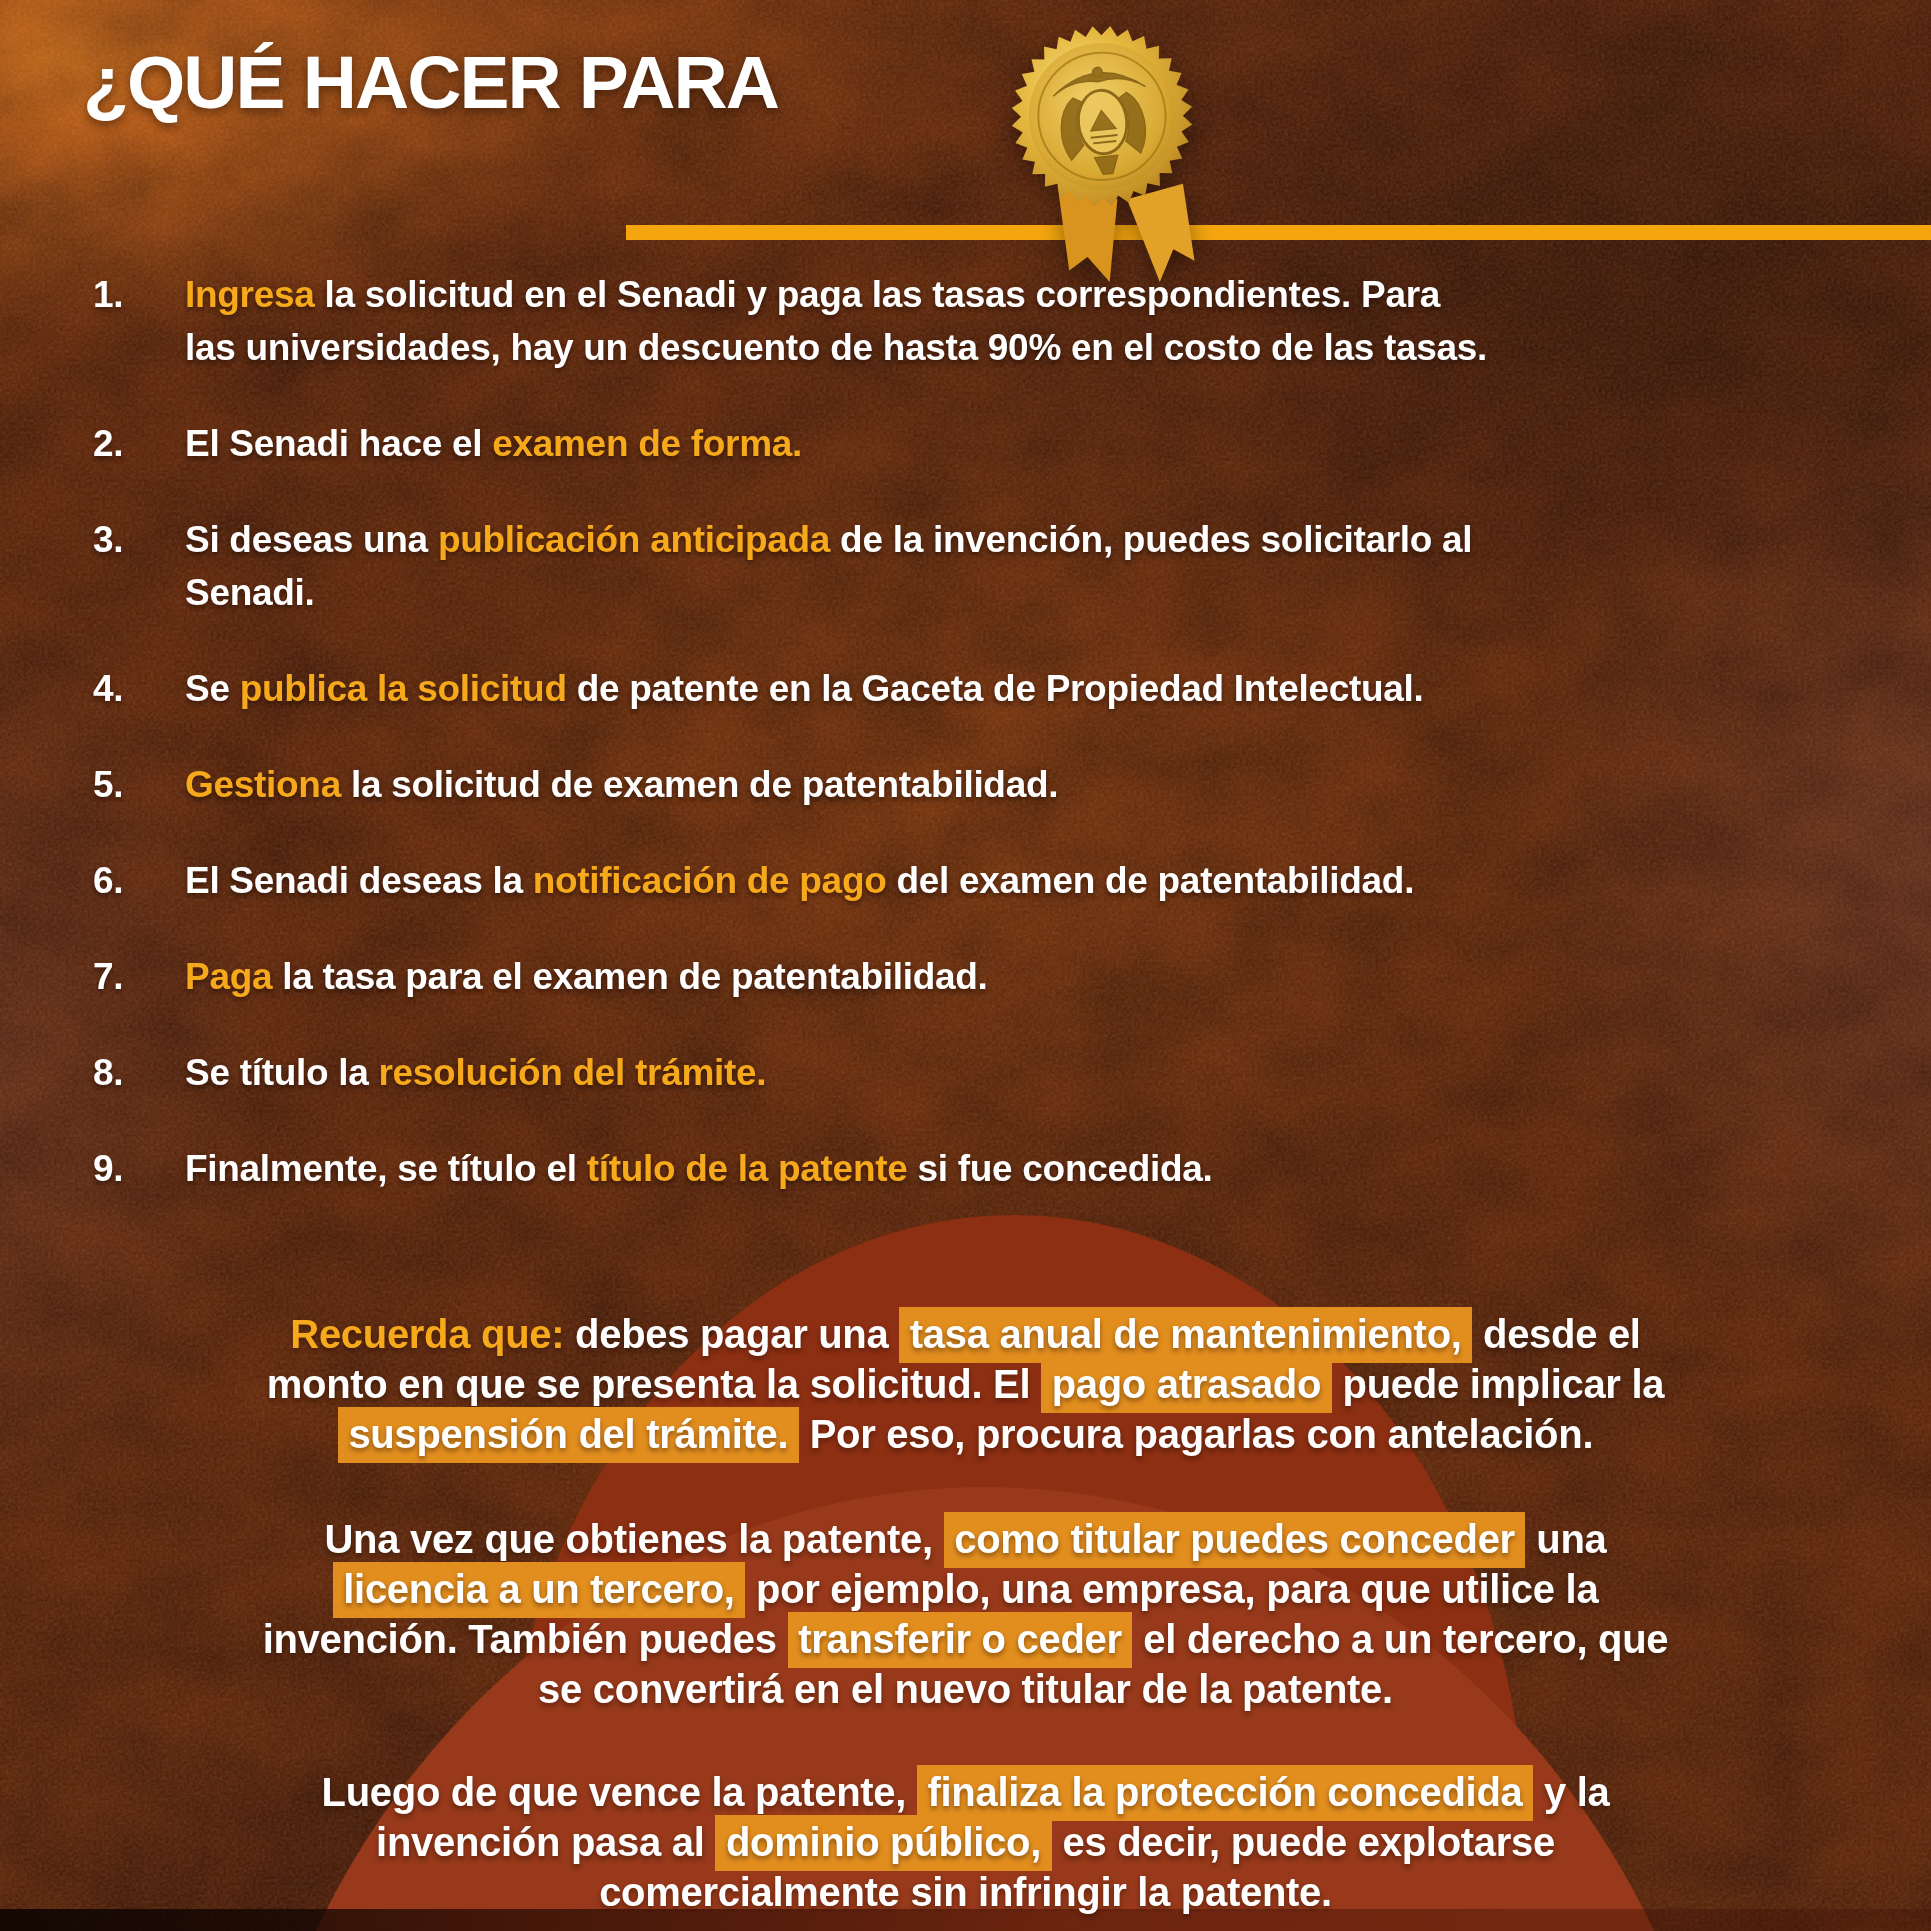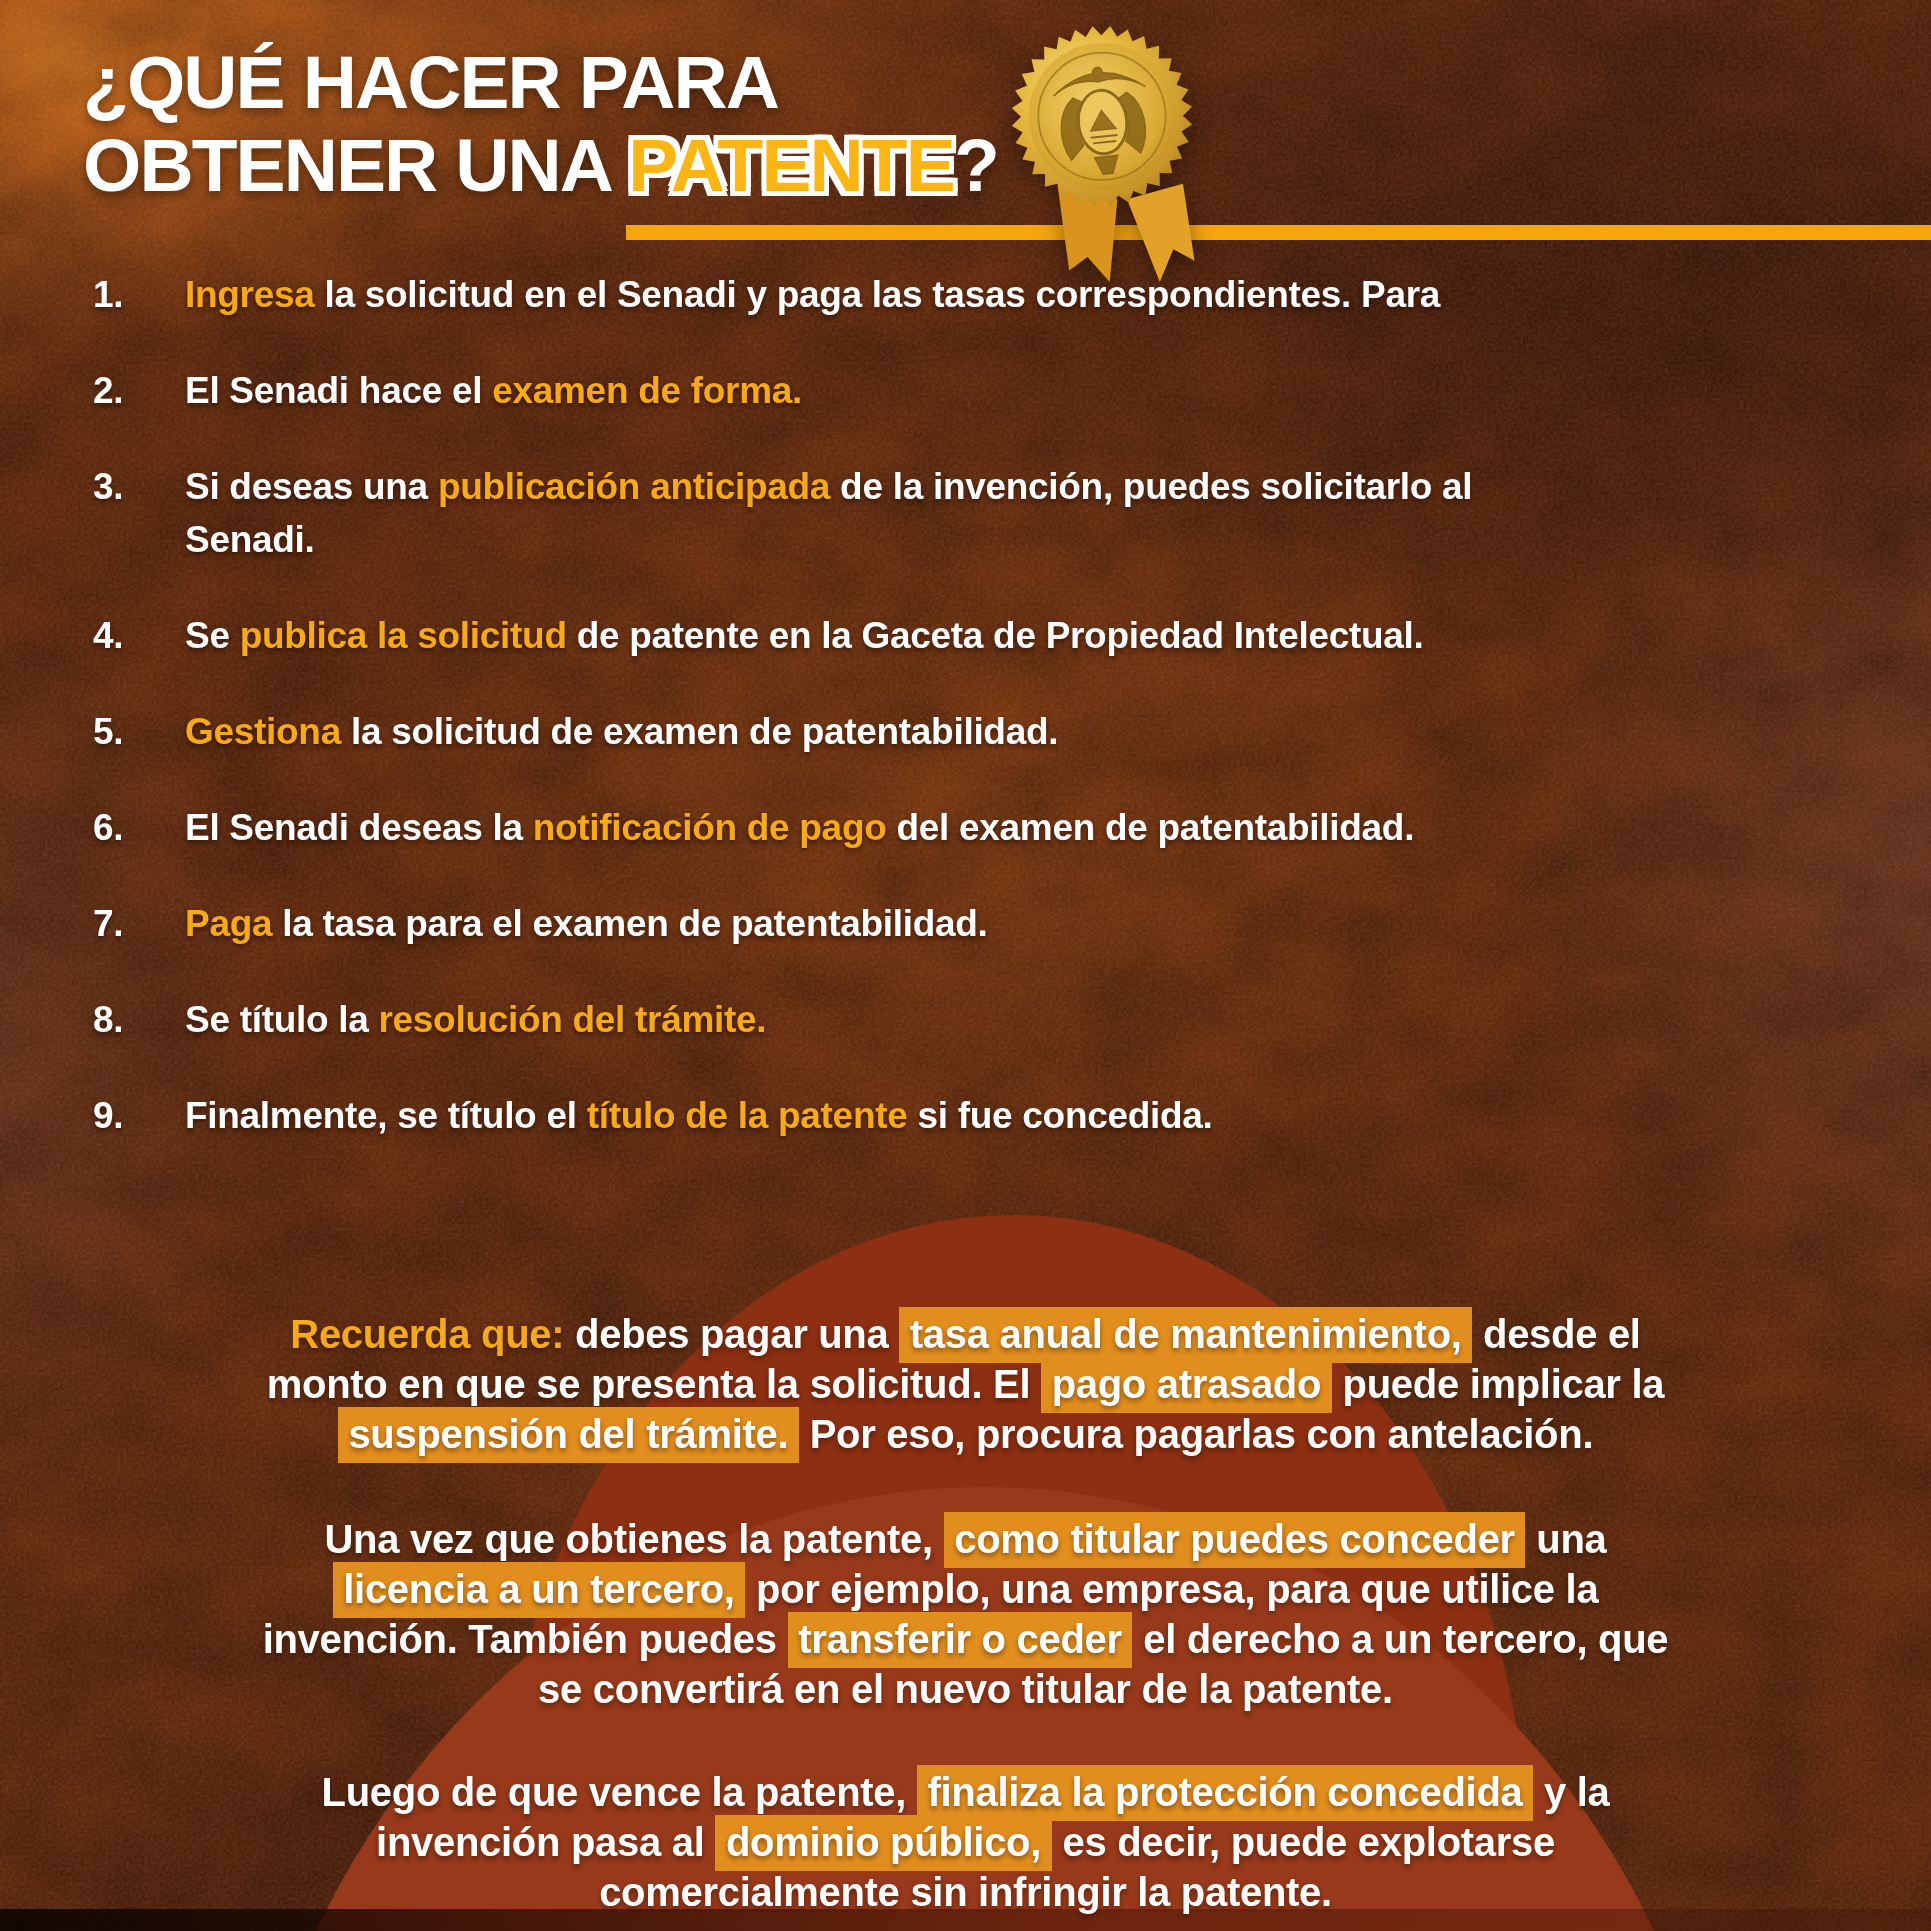--- a/index.html
+++ b/index.html
@@ -125,27 +125,26 @@
         <ellipse cx="112" cy="112" rx="25" ry="33" fill="#EDC75E" stroke-width="3"></ellipse>
         <path d="M99,120 L112,100 L125,120 Z"></path>
         <path d="M98,127 H126 M100,133 H124" fill="none" stroke-width="2"></path>
         <path d="M100,148 L124,148 L117,166 L107,166 Z"></path>
       </g>
     </g>
   </svg>
 
   <div class="title">
     <div>¿QUÉ HACER PARA</div>
-    <div><span class="seg">OBTENER UNA </span><span class="seg seg-t">PATENTE</span><span class="seg">?</span></div>
   </div>
 
   <ol class="steps">
     <li class="step">
       <span class="step-num">1.</span>
-      <span class="step-body"><span class="seg seg-y">Ingresa</span><span class="seg"> la solicitud en el Senadi y paga las tasas correspondientes. Para</span><br></span>
+      <span class="step-body"><span class="seg seg-y">Ingresa</span><span class="seg"> la solicitud en el Senadi y paga las tasas correspondientes. Para</span><br><span class="seg">las universidades, hay un descuento de hasta 90% en el costo de las tasas.</span></span>
     </li>
     <li class="step">
       <span class="step-num">2.</span>
       <span class="step-body"><span class="seg">El Senadi hace el </span><span class="seg seg-y">examen de forma.</span></span>
     </li>
     <li class="step">
       <span class="step-num">3.</span>
       <span class="step-body"><span class="seg">Si deseas una </span><span class="seg seg-y">publicación anticipada</span><span class="seg"> de la invención, puedes solicitarlo al</span><br><span class="seg">Senadi.</span></span>
     </li>
     <li class="step">

